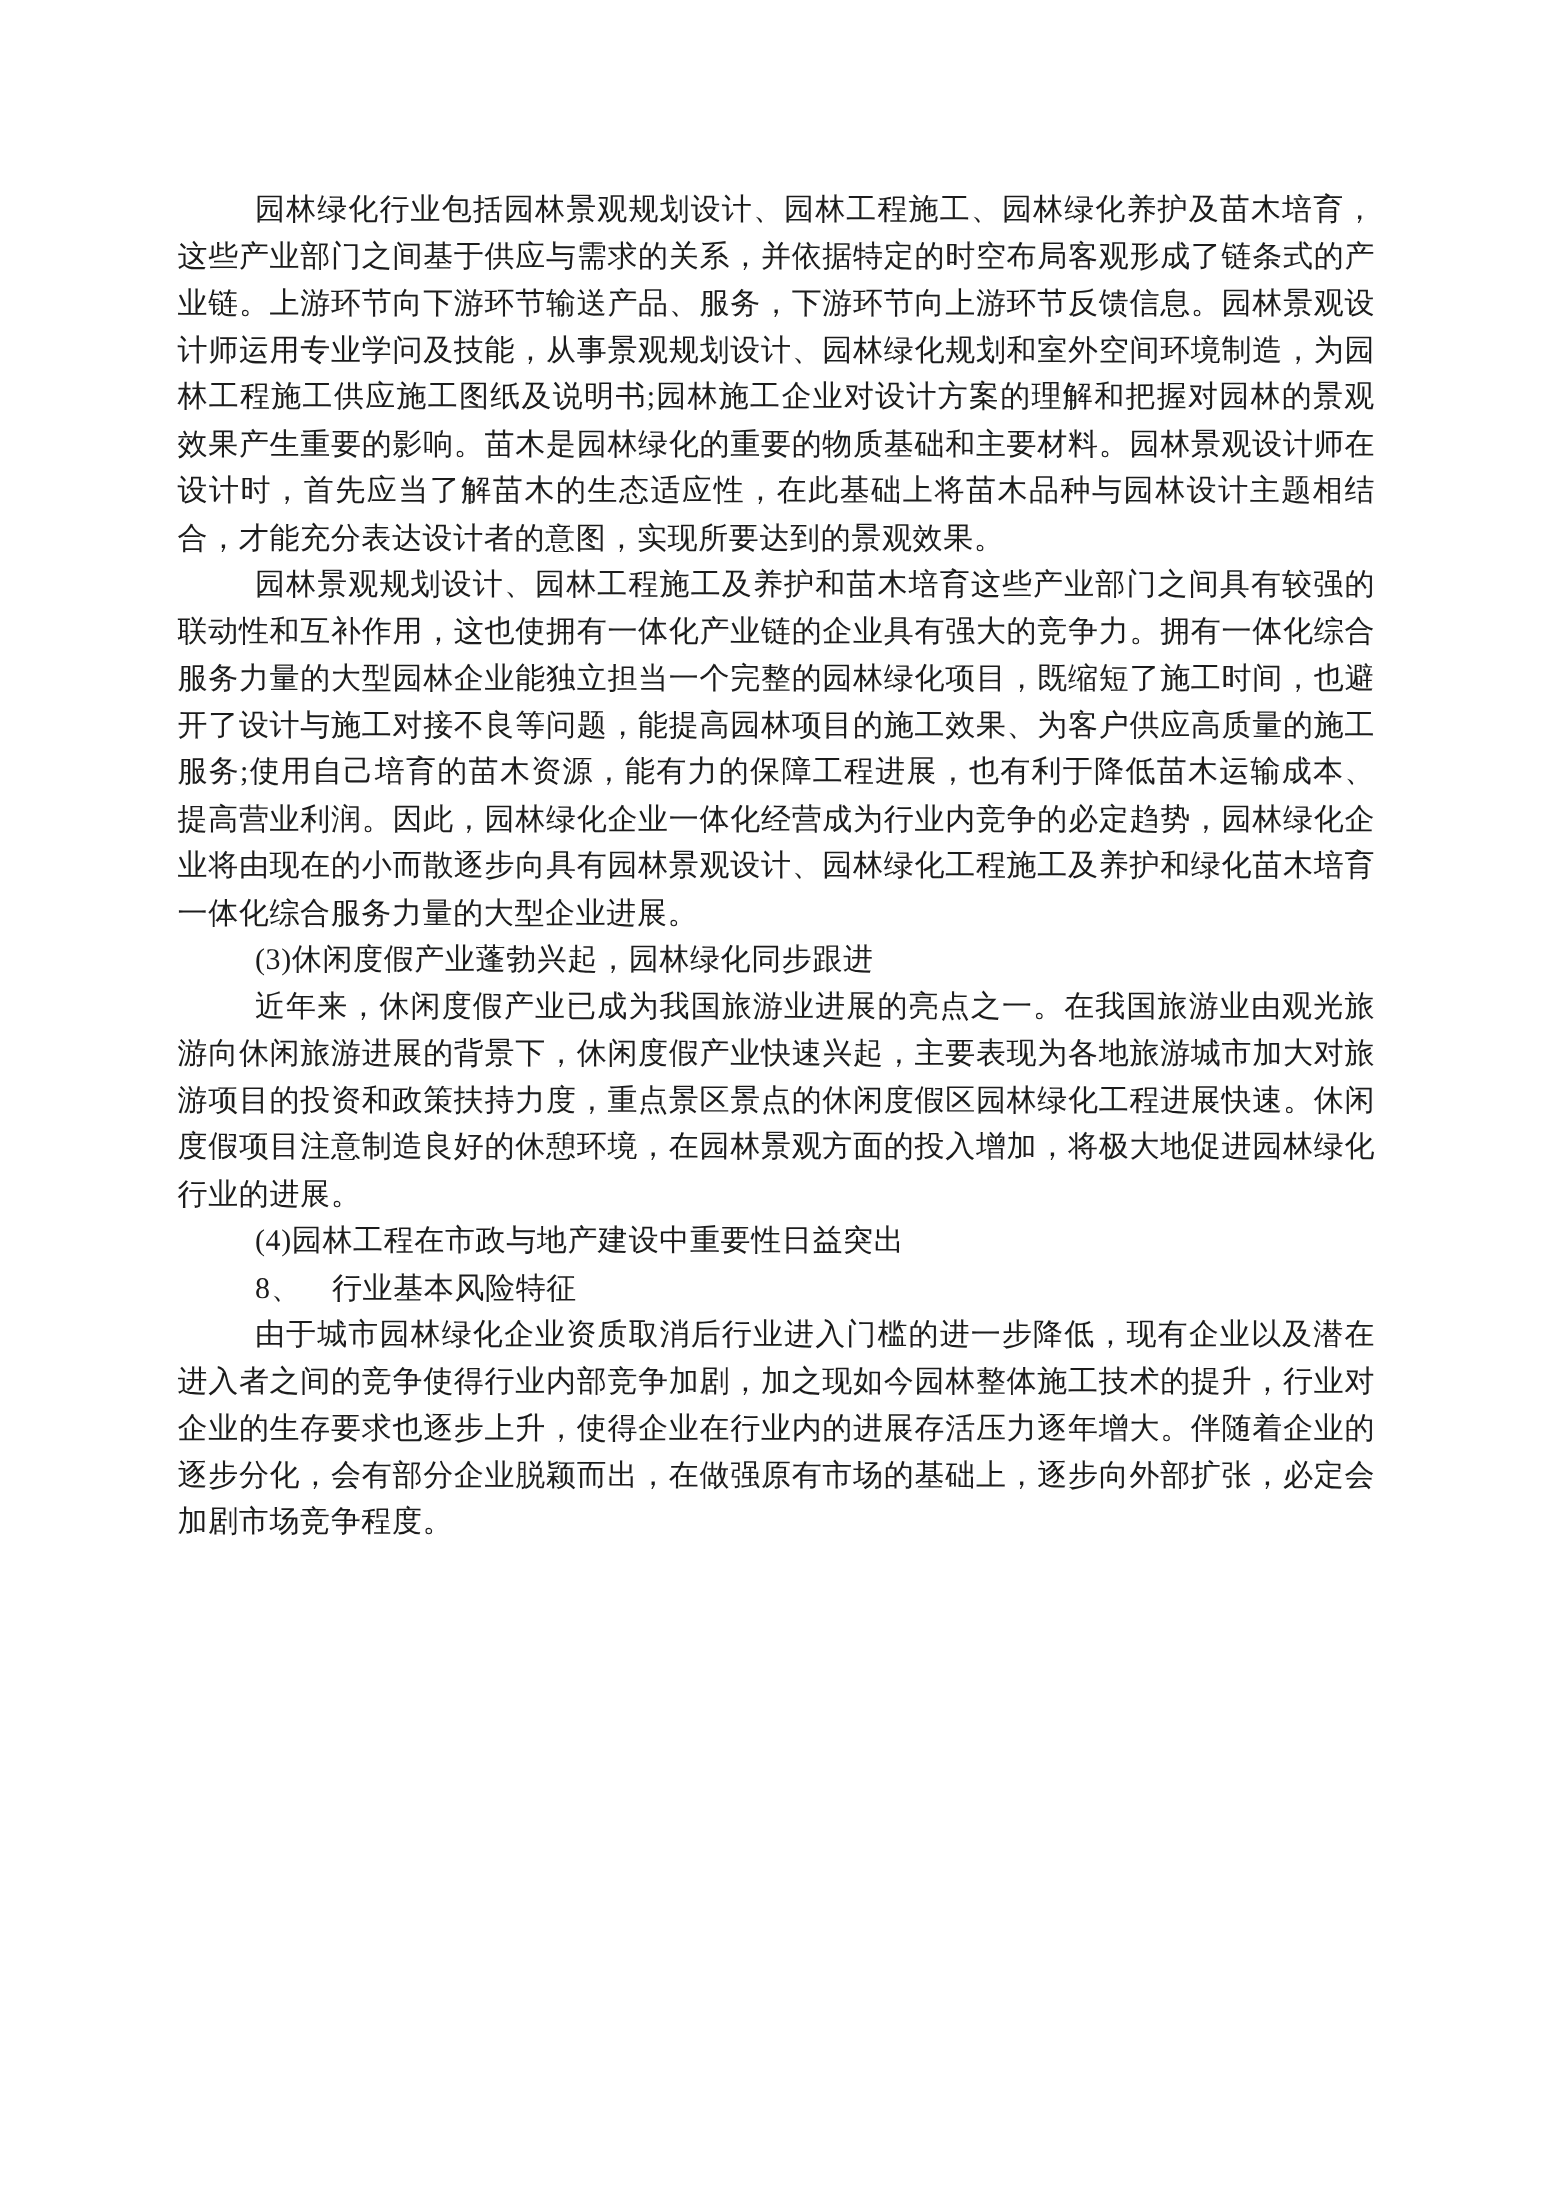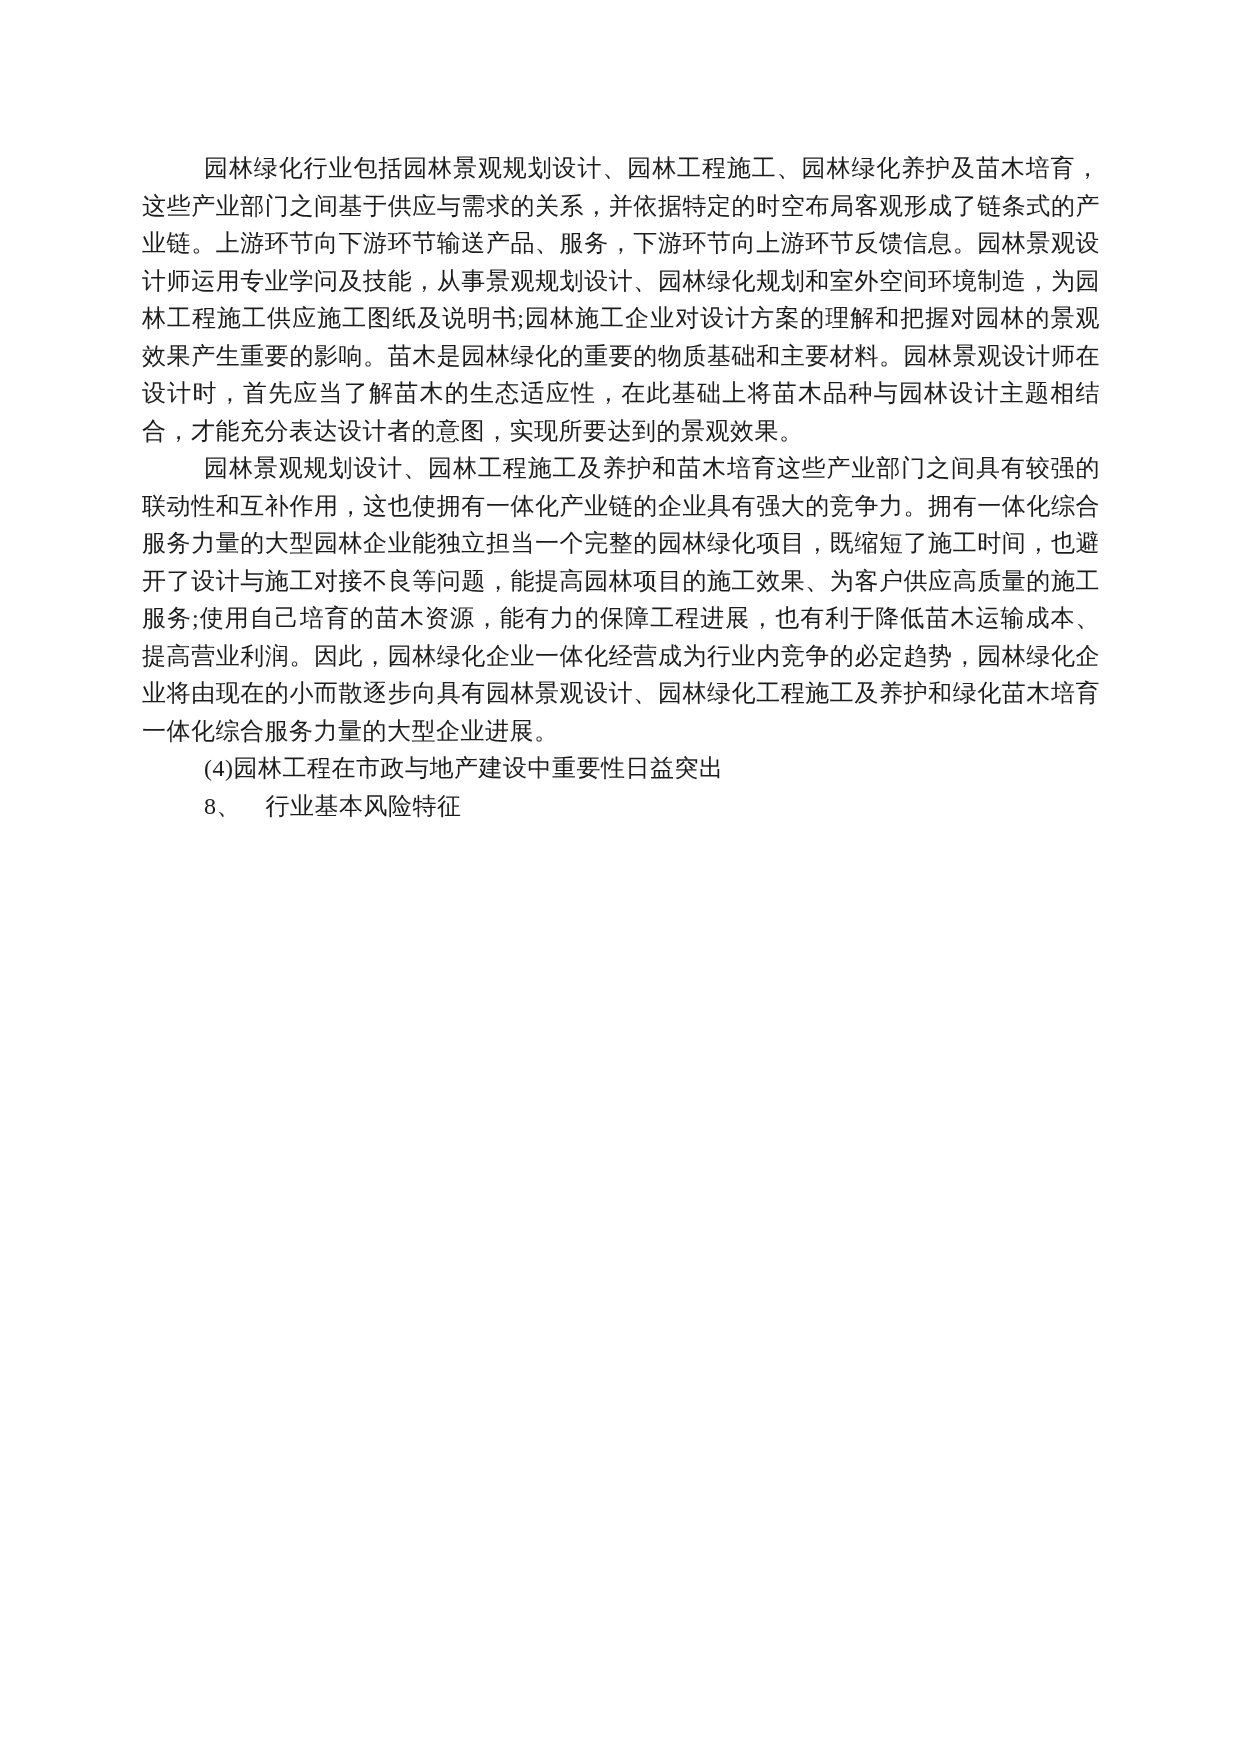--- a/index.html
+++ b/index.html
@@ -31,16 +31,19 @@
     letter-spacing: 0.5px;
   }
 </style>
 </head>
 <body>
 
 <div class="page">
   <div class="doc-body">
     <p>园林绿化行业包括园林景观规划设计、园林工程施工、园林绿化养护及苗木培育，这些产业部门之间基于供应与需求的关系，并依据特定的时空布局客观形成了链条式的产业链。上游环节向下游环节输送产品、服务，下游环节向上游环节反馈信息。园林景观设计师运用专业学问及技能，从事景观规划设计、园林绿化规划和室外空间环境制造，为园林工程施工供应施工图纸及说明书;园林施工企业对设计方案的理解和把握对园林的景观效果产生重要的影响。苗木是园林绿化的重要的物质基础和主要材料。园林景观设计师在设计时，首先应当了解苗木的生态适应性，在此基础上将苗木品种与园林设计主题相结合，才能充分表达设计者的意图，实现所要达到的景观效果。</p>
     <p>园林景观规划设计、园林工程施工及养护和苗木培育这些产业部门之间具有较强的联动性和互补作用，这也使拥有一体化产业链的企业具有强大的竞争力。拥有一体化综合服务力量的大型园林企业能独立担当一个完整的园林绿化项目，既缩短了施工时间，也避开了设计与施工对接不良等问题，能提高园林项目的施工效果、为客户供应高质量的施工服务;使用自己培育的苗木资源，能有力的保障工程进展，也有利于降低苗木运输成本、提高营业利润。因此，园林绿化企业一体化经营成为行业内竞争的必定趋势，园林绿化企业将由现在的小而散逐步向具有园林景观设计、园林绿化工程施工及养护和绿化苗木培育一体化综合服务力量的大型企业进展。</p>
+    <p>(3)休闲度假产业蓬勃兴起，园林绿化同步跟进</p>
+    <p>近年来，休闲度假产业已成为我国旅游业进展的亮点之一。在我国旅游业由观光旅游向休闲旅游进展的背景下，休闲度假产业快速兴起，主要表现为各地旅游城市加大对旅游项目的投资和政策扶持力度，重点景区景点的休闲度假区园林绿化工程进展快速。休闲度假项目注意制造良好的休憩环境，在园林景观方面的投入增加，将极大地促进园林绿化行业的进展。</p>
     <p>(4)园林工程在市政与地产建设中重要性日益突出</p>
     <p>8、　行业基本风险特征</p>
+    <p>由于城市园林绿化企业资质取消后行业进入门槛的进一步降低，现有企业以及潜在进入者之间的竞争使得行业内部竞争加剧，加之现如今园林整体施工技术的提升，行业对企业的生存要求也逐步上升，使得企业在行业内的进展存活压力逐年增大。伴随着企业的逐步分化，会有部分企业脱颖而出，在做强原有市场的基础上，逐步向外部扩张，必定会加剧市场竞争程度。</p>
   </div>
 </div>
 
 </body></html>

